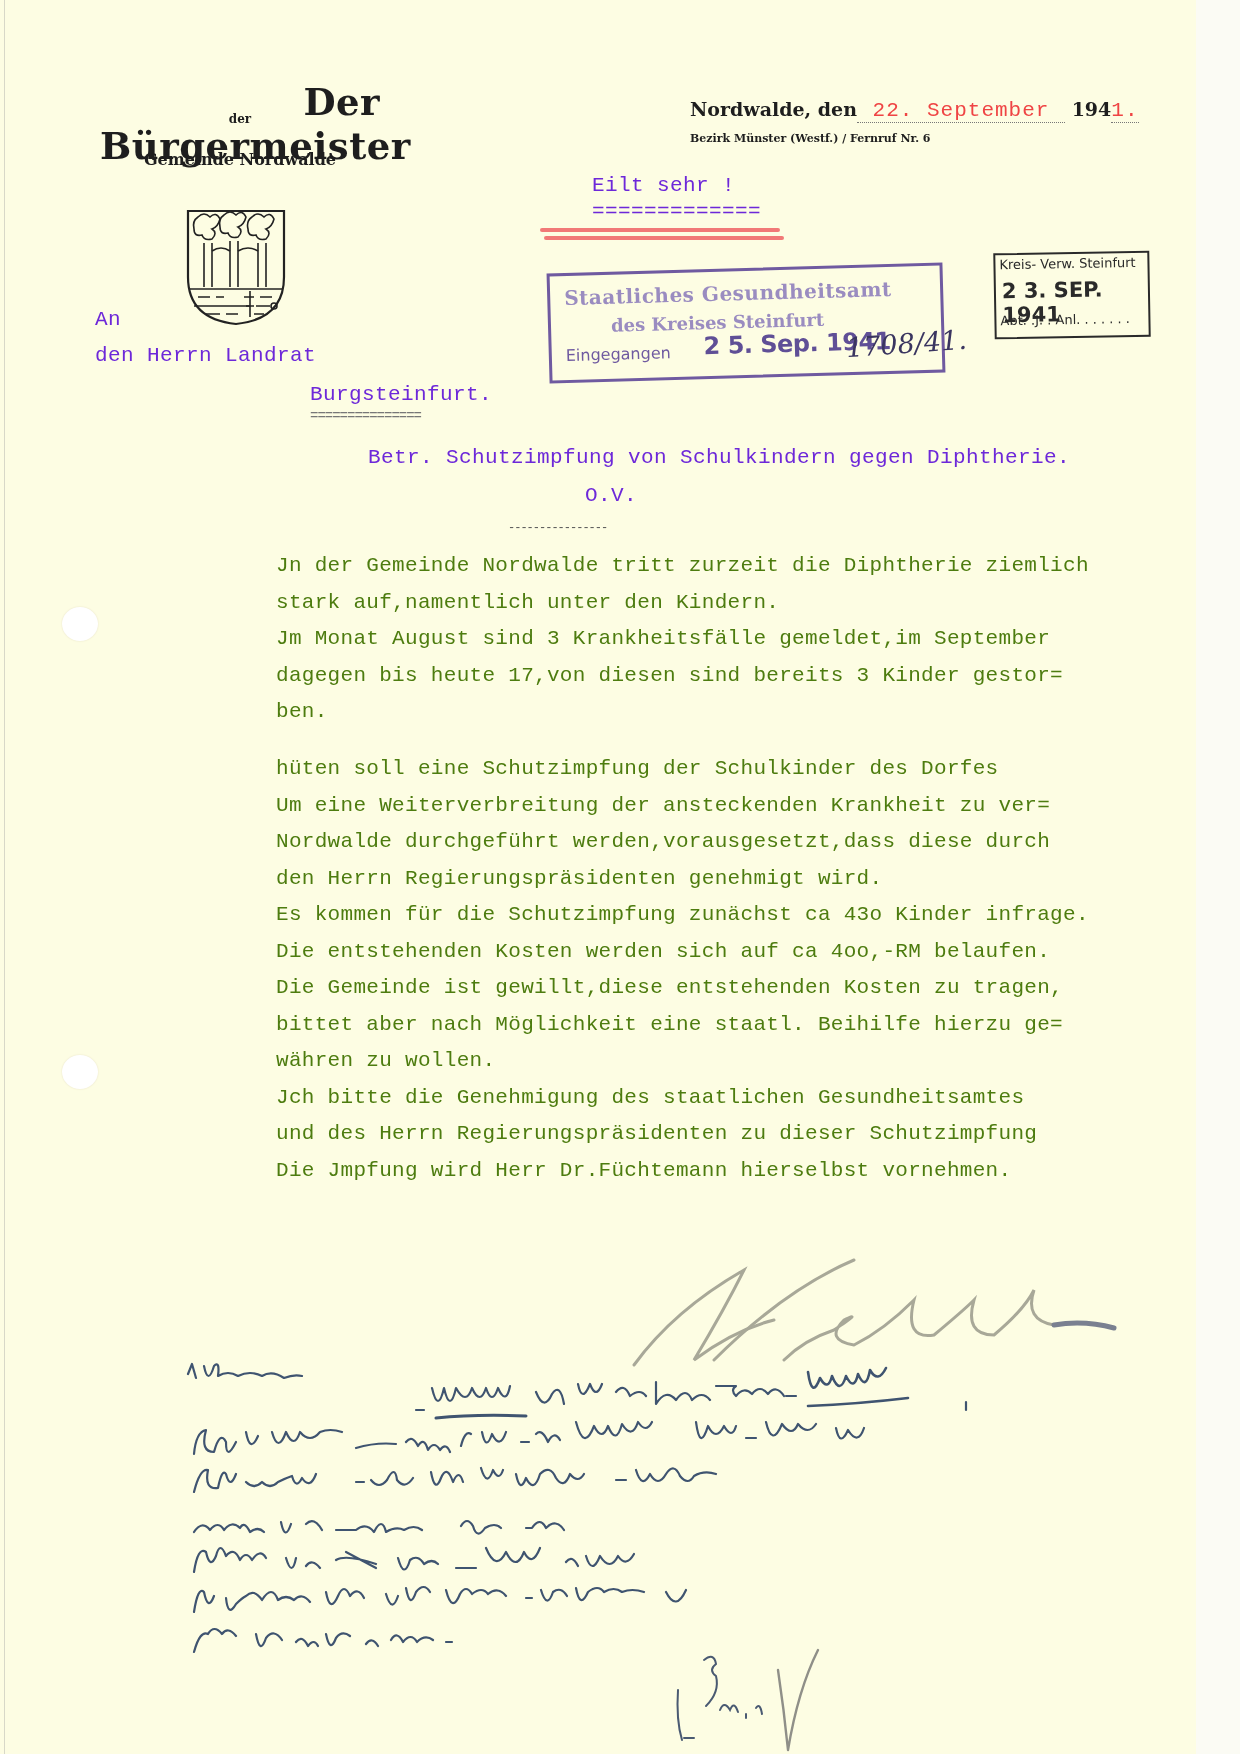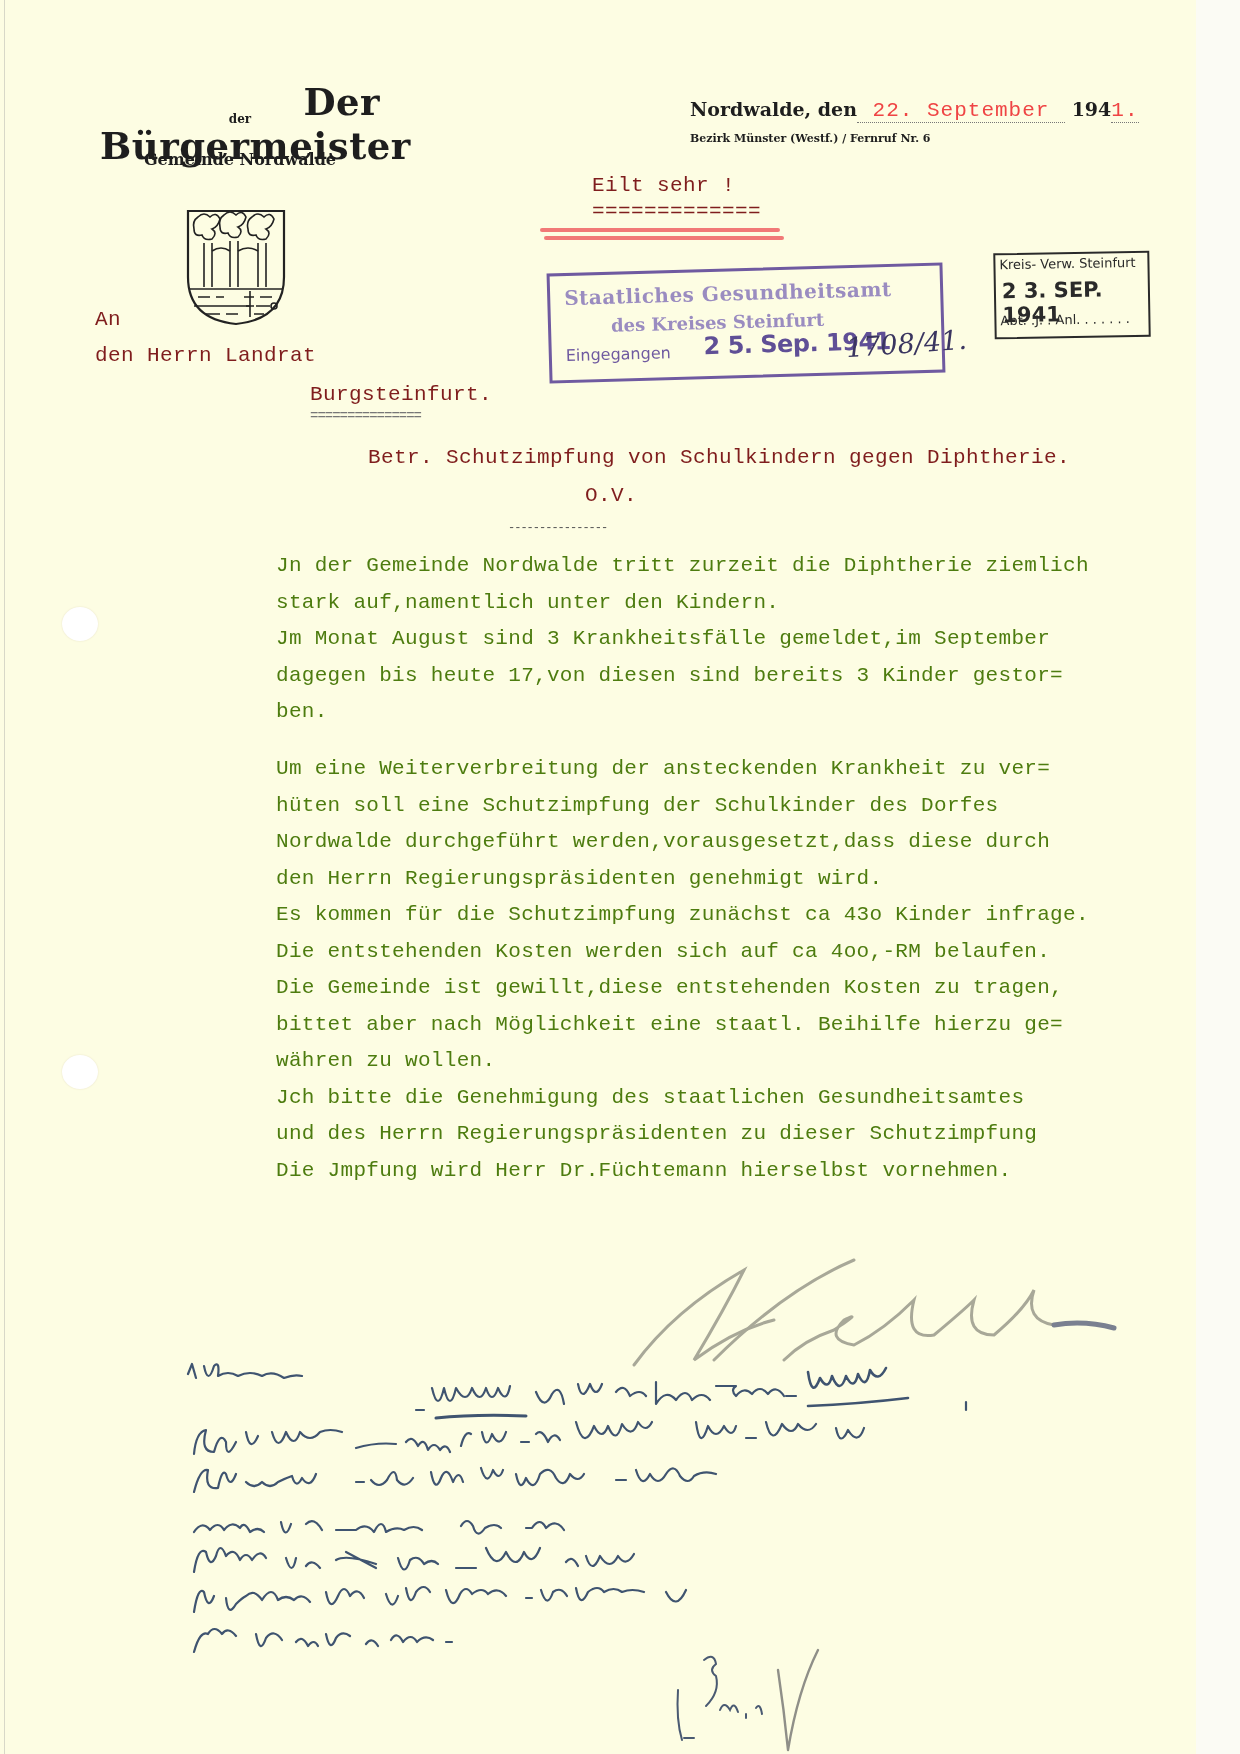--- a/index.html
+++ b/index.html
@@ -47,21 +47,21 @@
   .stamp-purple .l3d { position:absolute; left:152px; top:60px; font-family:"DejaVu Sans", sans-serif; font-size:24px; font-weight:bold; color:#5f4f96; letter-spacing:-0.5px; }
   .handnum { left: 846px; top: 328px; font-family: "DejaVu Serif", serif; font-style: italic; font-size: 27px; color: #3a3560; transform: rotate(-4deg); }
   .stamp-kreis {
     left: 994px; top: 252px; width: 152px; height: 82px;
     border: 2px solid #2a2a2a; transform: rotate(-1deg); color: #2a2a2a;
     font-family: "DejaVu Sans", sans-serif;
   }
   .stamp-kreis .k1 { position:absolute; left:4px; top:2px; font-size:13px; }
   .stamp-kreis .k2 { position:absolute; left:6px; top:24px; font-size:21px; font-weight:bold; }
   .stamp-kreis .k3 { position:absolute; left:4px; top:58px; font-size:13px; }
-  .typed { font-size: 21px; color: #7f1d1d; white-space: pre; letter-spacing: 0.4px; }
+  .typed { font-size: 21px; color: #6d28d9; white-space: pre; letter-spacing: 0.4px; }
   .an { left: 95px; top: 308px; }
   .landrat { left: 95px; top: 344px; }
   .burg { left: 310px; top: 383px; }
   .burg-under { left: 310px; top: 408px; font-size: 14px; color: #777; letter-spacing: -1px; }
   .betr { left: 368px; top: 446px; }
   .ov { left: 585px; top: 484px; }
   .ov-under { left: 508px; top: 521px; font-size: 12px; color: #555; letter-spacing: -1px; }
   .body-para { position: absolute; left: 276px; width: 960px; }
   .body-para .line { display: block; height: 36.5px; font-size: 21px; color: #4d7c0f; white-space: pre; letter-spacing: 0.3px; }
   .signature { left: 614px; top: 1250px; width: 520px; height: 130px; }
@@ -134,22 +134,22 @@
 <div class="abs typed ov-under">----------------</div>
 
 <div class="body-para" style="top:554px;">
   <span class="line">Jn der Gemeinde Nordwalde tritt zurzeit die Diphtherie ziemlich</span>
   <span class="line">stark auf,namentlich unter den Kindern.</span>
   <span class="line">Jm Monat August sind 3 Krankheitsfälle gemeldet,im September</span>
   <span class="line">dagegen bis heute 17,von diesen sind bereits 3 Kinder gestor=</span>
   <span class="line">ben.</span>
 </div>
 <div class="body-para" style="top:757px;">
+  <span class="line">hüten soll eine Schutzimpfung der Schulkinder des Dorfes</span>
   <span class="line">Um eine Weiterverbreitung der ansteckenden Krankheit zu ver=</span>
-  <span class="line">hüten soll eine Schutzimpfung der Schulkinder des Dorfes</span>
   <span class="line">Nordwalde durchgeführt werden,vorausgesetzt,dass diese durch</span>
   <span class="line">den Herrn Regierungspräsidenten genehmigt wird.</span>
   <span class="line">Es kommen für die Schutzimpfung zunächst ca 43o Kinder infrage.</span>
   <span class="line">Die entstehenden Kosten werden sich auf ca 4oo,-RM belaufen.</span>
   <span class="line">Die Gemeinde ist gewillt,diese entstehenden Kosten zu tragen,</span>
   <span class="line">bittet aber nach Möglichkeit eine staatl. Beihilfe hierzu ge=</span>
   <span class="line">währen zu wollen.</span>
   <span class="line">Jch bitte die Genehmigung des staatlichen Gesundheitsamtes</span>
   <span class="line">und des Herrn Regierungspräsidenten zu dieser Schutzimpfung</span>
   <span class="line">Die Jmpfung wird Herr Dr.Füchtemann hierselbst vornehmen.</span>

